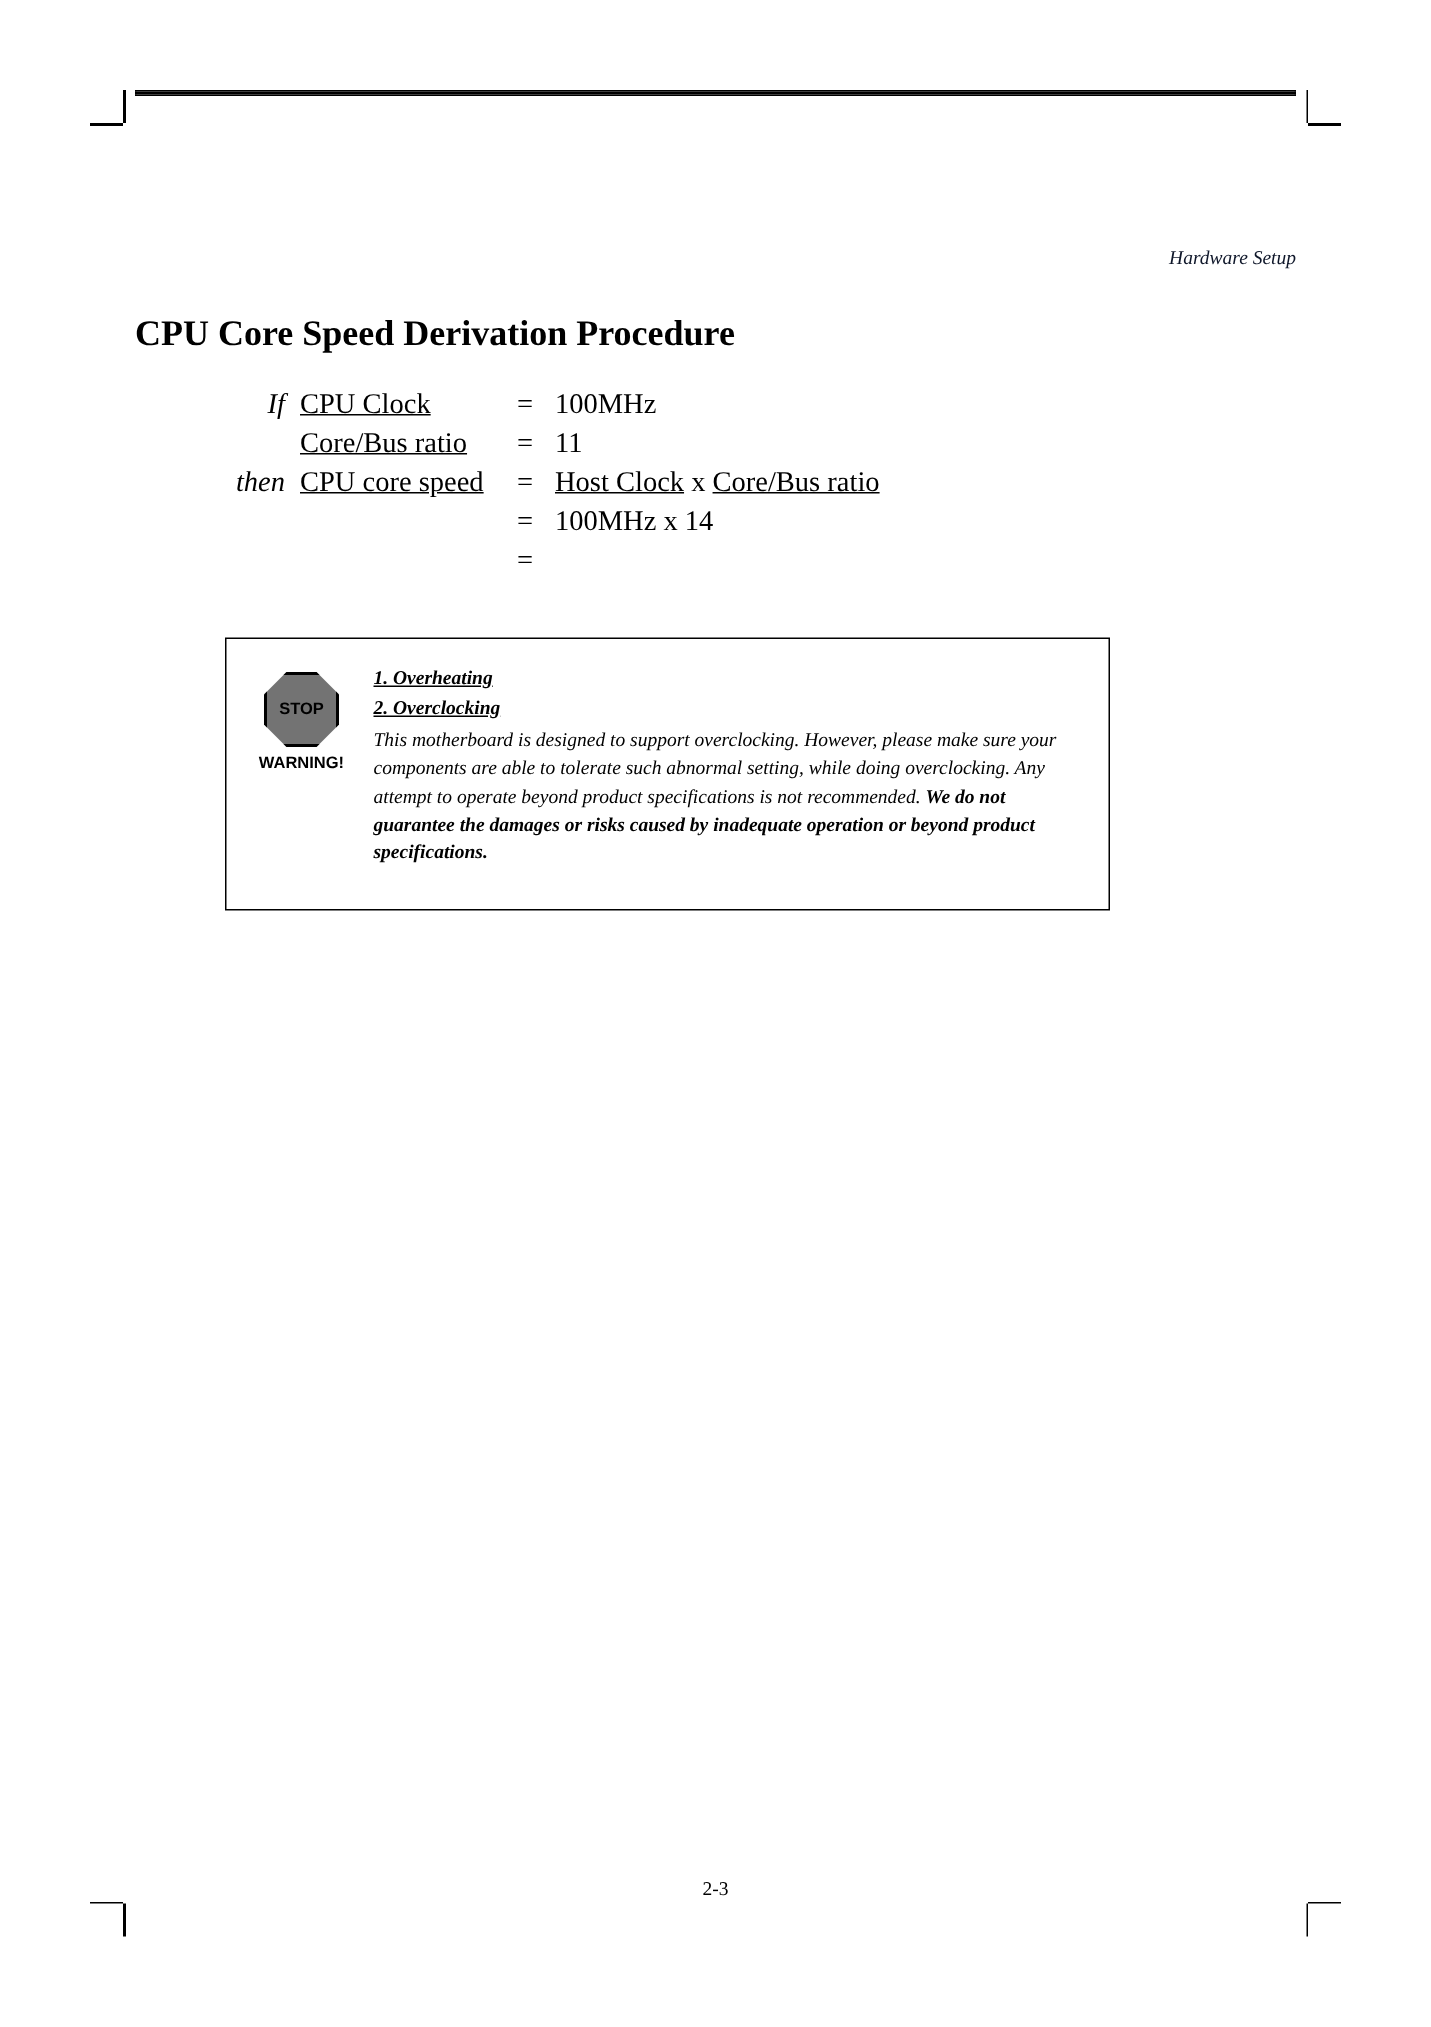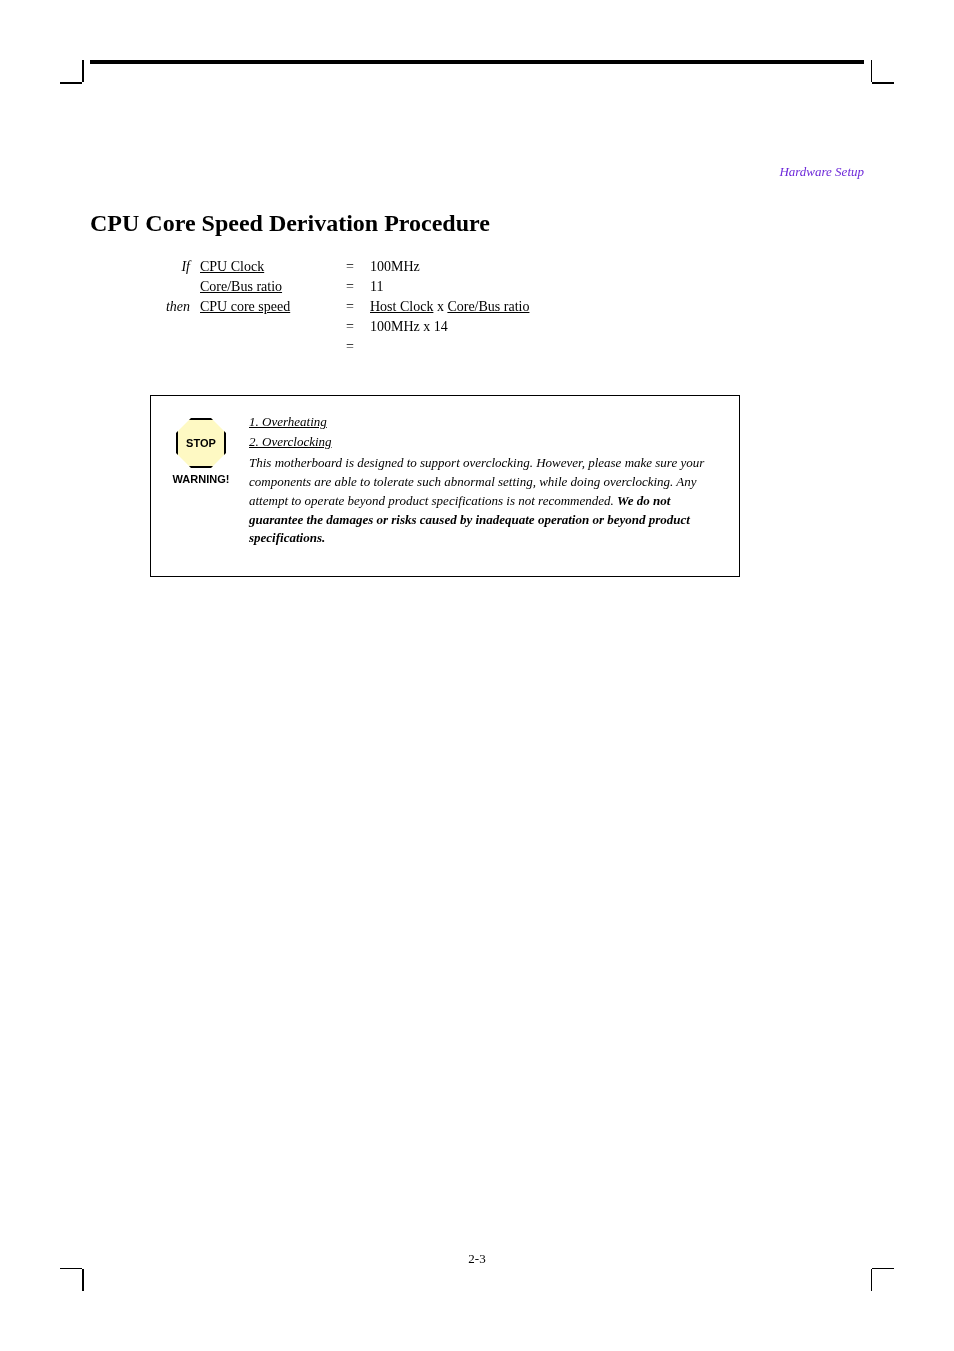--- a/index.html
+++ b/index.html
@@ -114,21 +114,21 @@
     .header-section {
       display: flex;
       justify-content: flex-end;
       margin-bottom: 30px;
       margin-top: 100px;
     }
 
     .header-title {
       font-style: italic;
       font-size: 13px;
-      color: #6d28d9;
+      color: #0f172a;
     }
 
     
     .main-content {
       margin-top: 10px;
     }
 
     .section-title {
       font-size: 24px;
       font-weight: bold;
@@ -138,21 +138,21 @@
     
     .derivation-table {
       margin-left: 60px;
       margin-bottom: 40px;
     }
 
     .deriv-row {
       display: flex;
       align-items: baseline;
       margin-bottom: 4px;
-      font-size: 14px;
+      font-size: 19px;
     }
 
     .deriv-label {
       width: 50px;
       text-align: right;
       font-style: italic;
       padding-right: 10px;
     }
 
     .deriv-term {
@@ -188,21 +188,21 @@
       display: flex;
       flex-direction: column;
       align-items: center;
       min-width: 60px;
       padding-top: 4px;
     }
 
     .stop-sign {
       width: 50px;
       height: 50px;
-      background: #fef9c3;
+      background: #737373;
       border: 2.5px solid #000;
       display: flex;
       align-items: center;
       justify-content: center;
       font-size: 13px;
       font-weight: bold;
       font-family: Arial, sans-serif;
       clip-path: polygon(30% 0%, 70% 0%, 100% 30%, 100% 70%, 70% 100%, 30% 100%, 0% 70%, 0% 30%);
       margin-bottom: 5px;
     }
@@ -214,21 +214,21 @@
       text-align: center;
     }
 
     .warning-content {
       flex: 1;
       font-size: 13px;
     }
 
     .warning-heading {
       font-style: italic;
-      font-weight: normal;
+      font-weight: bold;
       text-decoration: underline;
       margin-bottom: 4px;
       display: block;
     }
 
     .warning-text {
       font-style: italic;
       line-height: 1.45;
       margin-bottom: 10px;
     }

